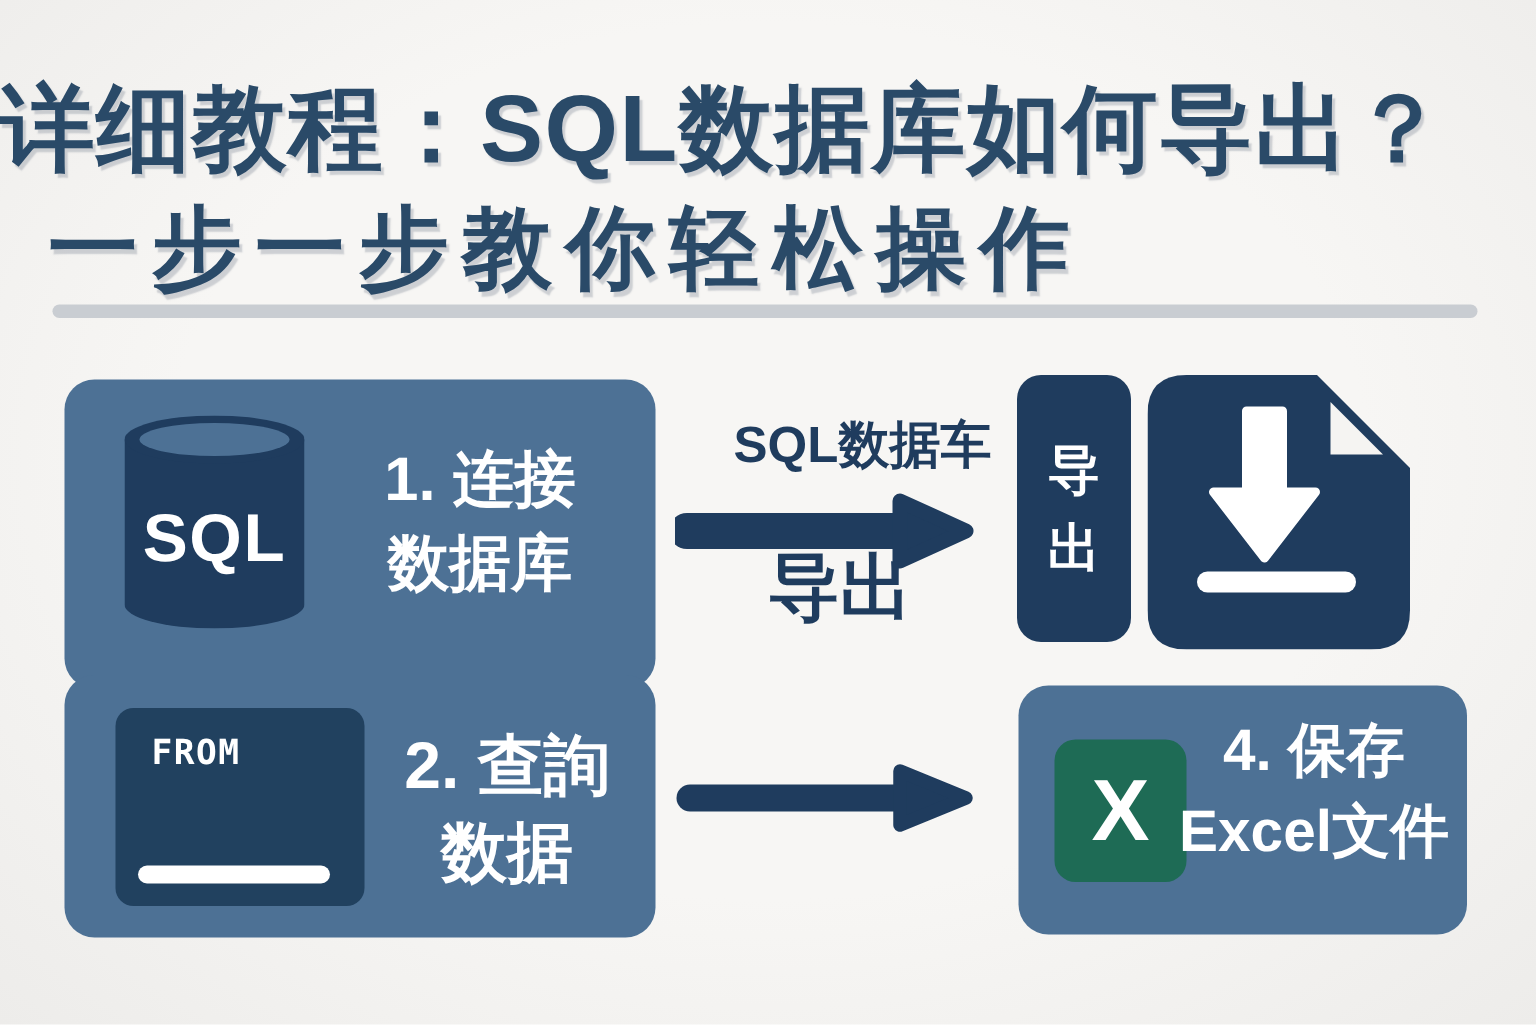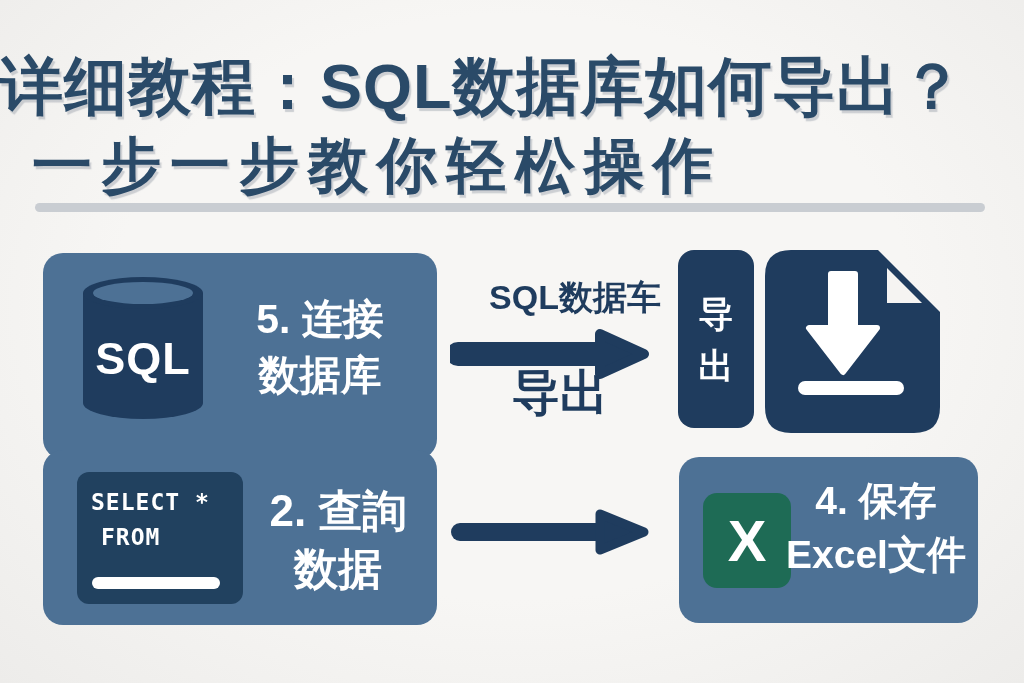--- a/index.html
+++ b/index.html
@@ -116,21 +116,21 @@
   <div class="panel panel-step1">
     <div class="cylinder-wrap">
       <svg width="120" height="142" viewBox="0 0 120 142" aria-hidden="true">
         <path d="M0 16 V126 A60 16 0 0 0 120 126 V16 Z" fill="#1f3c5e"></path>
         <ellipse cx="60" cy="16" rx="60" ry="16" fill="#1f3c5e"></ellipse>
         <ellipse cx="60" cy="16" rx="50" ry="11" fill="#4d7195"></ellipse>
       </svg>
       <div class="cylinder-label">SQL</div>
     </div>
     <div class="panel-text step1-text">
-      <div>5. 连接</div>
+      <div>1. 连接</div>
       <div>数据库</div>
     </div>
   </div>
 
   <div class="arrow-label arrow-label-above">SQL数据车</div>
   <div class="arrow-top">
     <svg width="200" height="52" viewBox="0 0 200 52" aria-hidden="true">
       <path d="M8 26 H150" stroke="#1f3c5e" stroke-width="24" stroke-linecap="round" fill="none"></path>
       <path d="M150 6 L194 26 L150 46 Z" fill="#1f3c5e" stroke="#1f3c5e" stroke-width="10" stroke-linejoin="round"></path>
     </svg>
@@ -146,21 +146,20 @@
     <svg width="175" height="183" viewBox="0 0 175 183" aria-hidden="true">
       <path d="M26 0 H113 L175 62 V157 Q175 183 149 183 H26 Q0 183 0 157 V26 Q0 0 26 0 Z" fill="#1f3c5e"></path>
       <path d="M122 18 L122 53 L157 53 Z" fill="#f5f4f2"></path>
       <path d="M66 24 H90 V78 H112 L78 122 L44 78 H66 Z" fill="#ffffff" stroke="#ffffff" stroke-width="6" stroke-linejoin="round"></path>
       <rect x="33" y="131" width="106" height="14" rx="7" fill="#ffffff"></rect>
     </svg>
   </div>
 
   <div class="panel panel-step2">
     <div class="code-card">
-      <div class="code-line">SELECT *</div>
       <div class="code-line code-line2">FROM</div>
       <div class="code-underline"></div>
     </div>
     <div class="panel-text step2-text">
       <div>2. 查詢</div>
       <div>数据</div>
     </div>
   </div>
 
   <div class="arrow-bottom">

